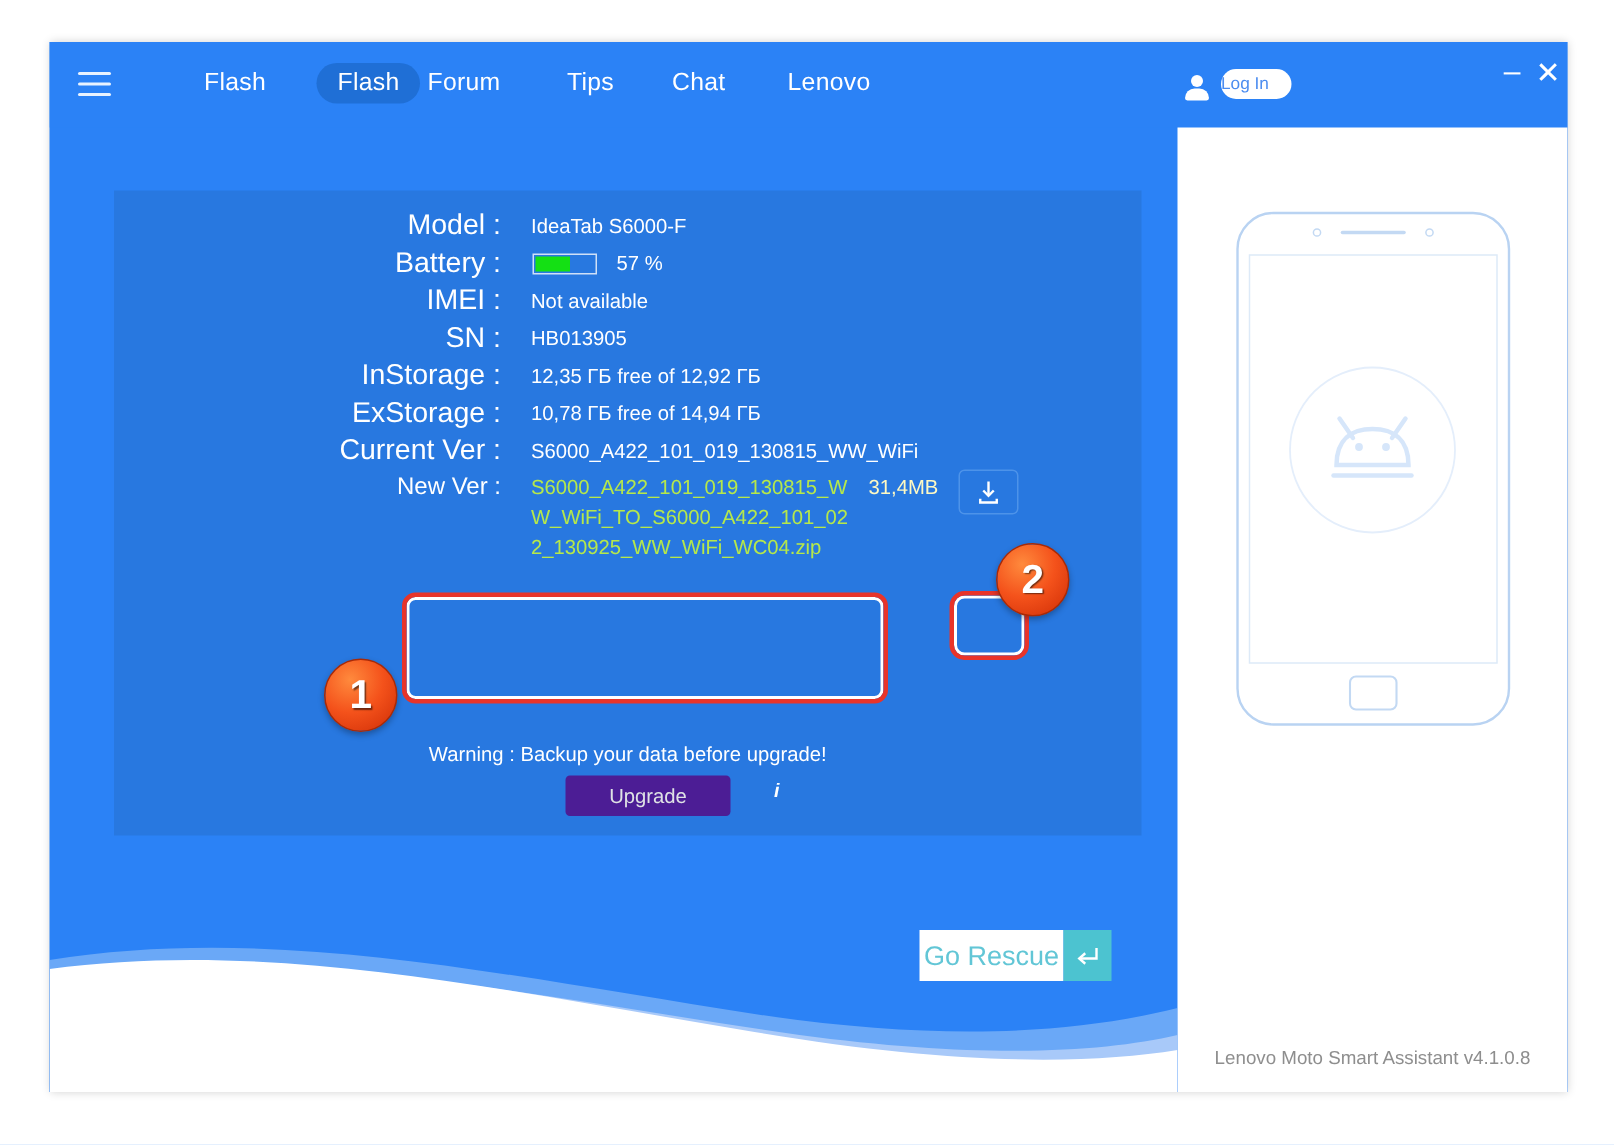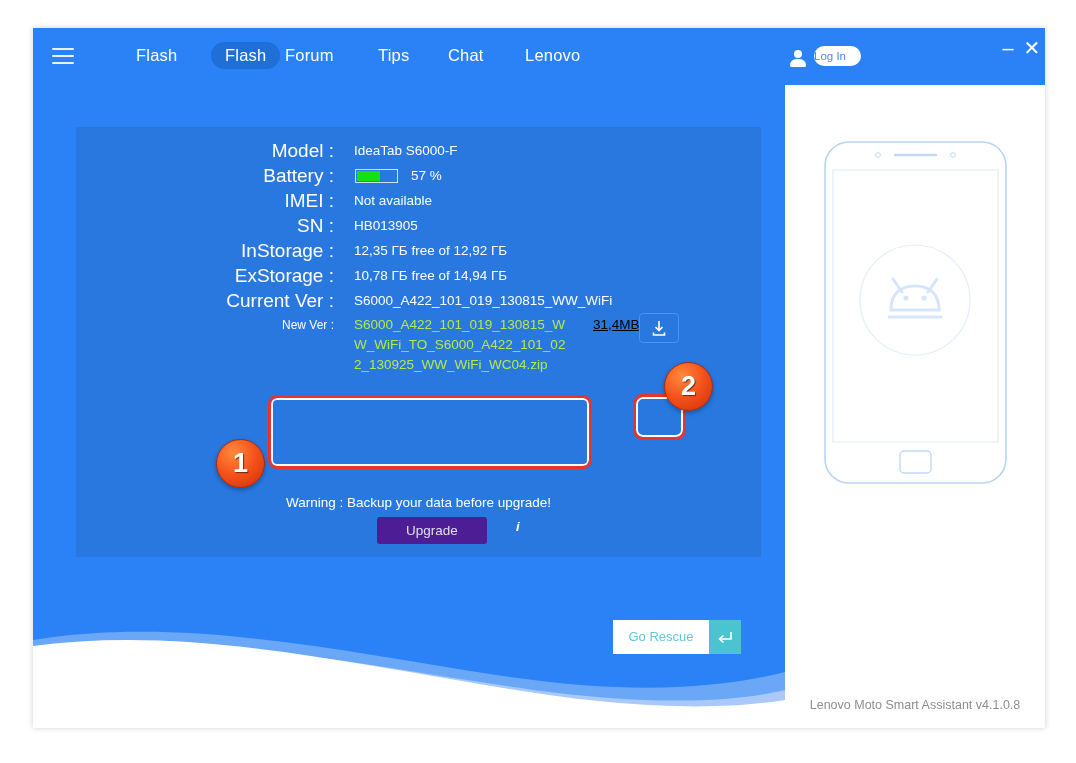--- a/index.html
+++ b/index.html
@@ -248,42 +248,41 @@
     top: 278px;
     width: 685px;
     height: 66px;
   }
   .newver-label {
     position: absolute;
     left: 130px;
     width: 128px;
     text-align: right;
     color: #ffffff;
-    font-size: 12px;
+    font-size: 16px;
     line-height: 20px;
     white-space: nowrap;
   }
   .newver-value {
     position: absolute;
     left: 278px;
     top: 0;
     width: 215px;
     color: #b6e84a;
     font-size: 13.5px;
     line-height: 20px;
     word-break: break-all;
   }
   .newver-size {
     position: absolute;
-    left: 517px;
+    left: 503px;
     top: 0;
-    color: #000000;
+    color: #fef9c3;
     font-size: 13.5px;
     line-height: 20px;
-    text-decoration: underline;
   }
 
   .download-btn {
     position: absolute;
     left: 563px;
     top: -2px;
     width: 40px;
     height: 30px;
     background: #2878e0;
     border: 1px solid #4d93e9;
@@ -375,21 +374,21 @@
     height: 34px;
     cursor: pointer;
   }
   .rescue-btn {
     position: absolute;
     left: 0; top: 0;
     width: 96px;
     height: 34px;
     background: #ffffff;
     color: #62c6d6;
-    font-size: 13px;
+    font-size: 18px;
     line-height: 34px;
     text-align: center;
   }
   .rescue-arrow {
     position: absolute;
     left: 96px;
     top: 0;
     width: 32px;
     height: 34px;
     background: #4cc3d0;

